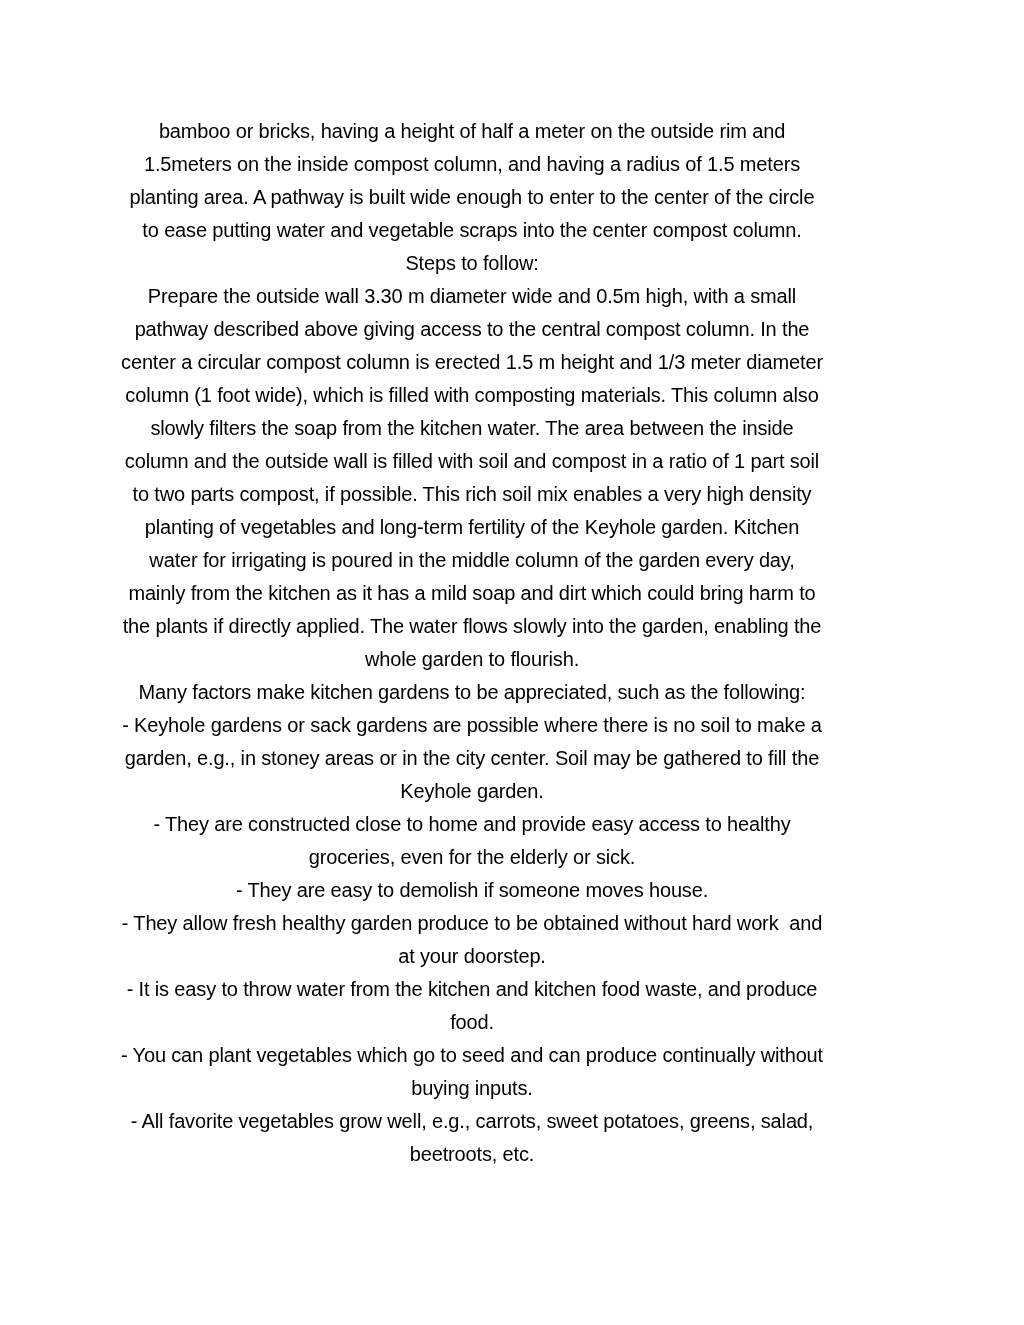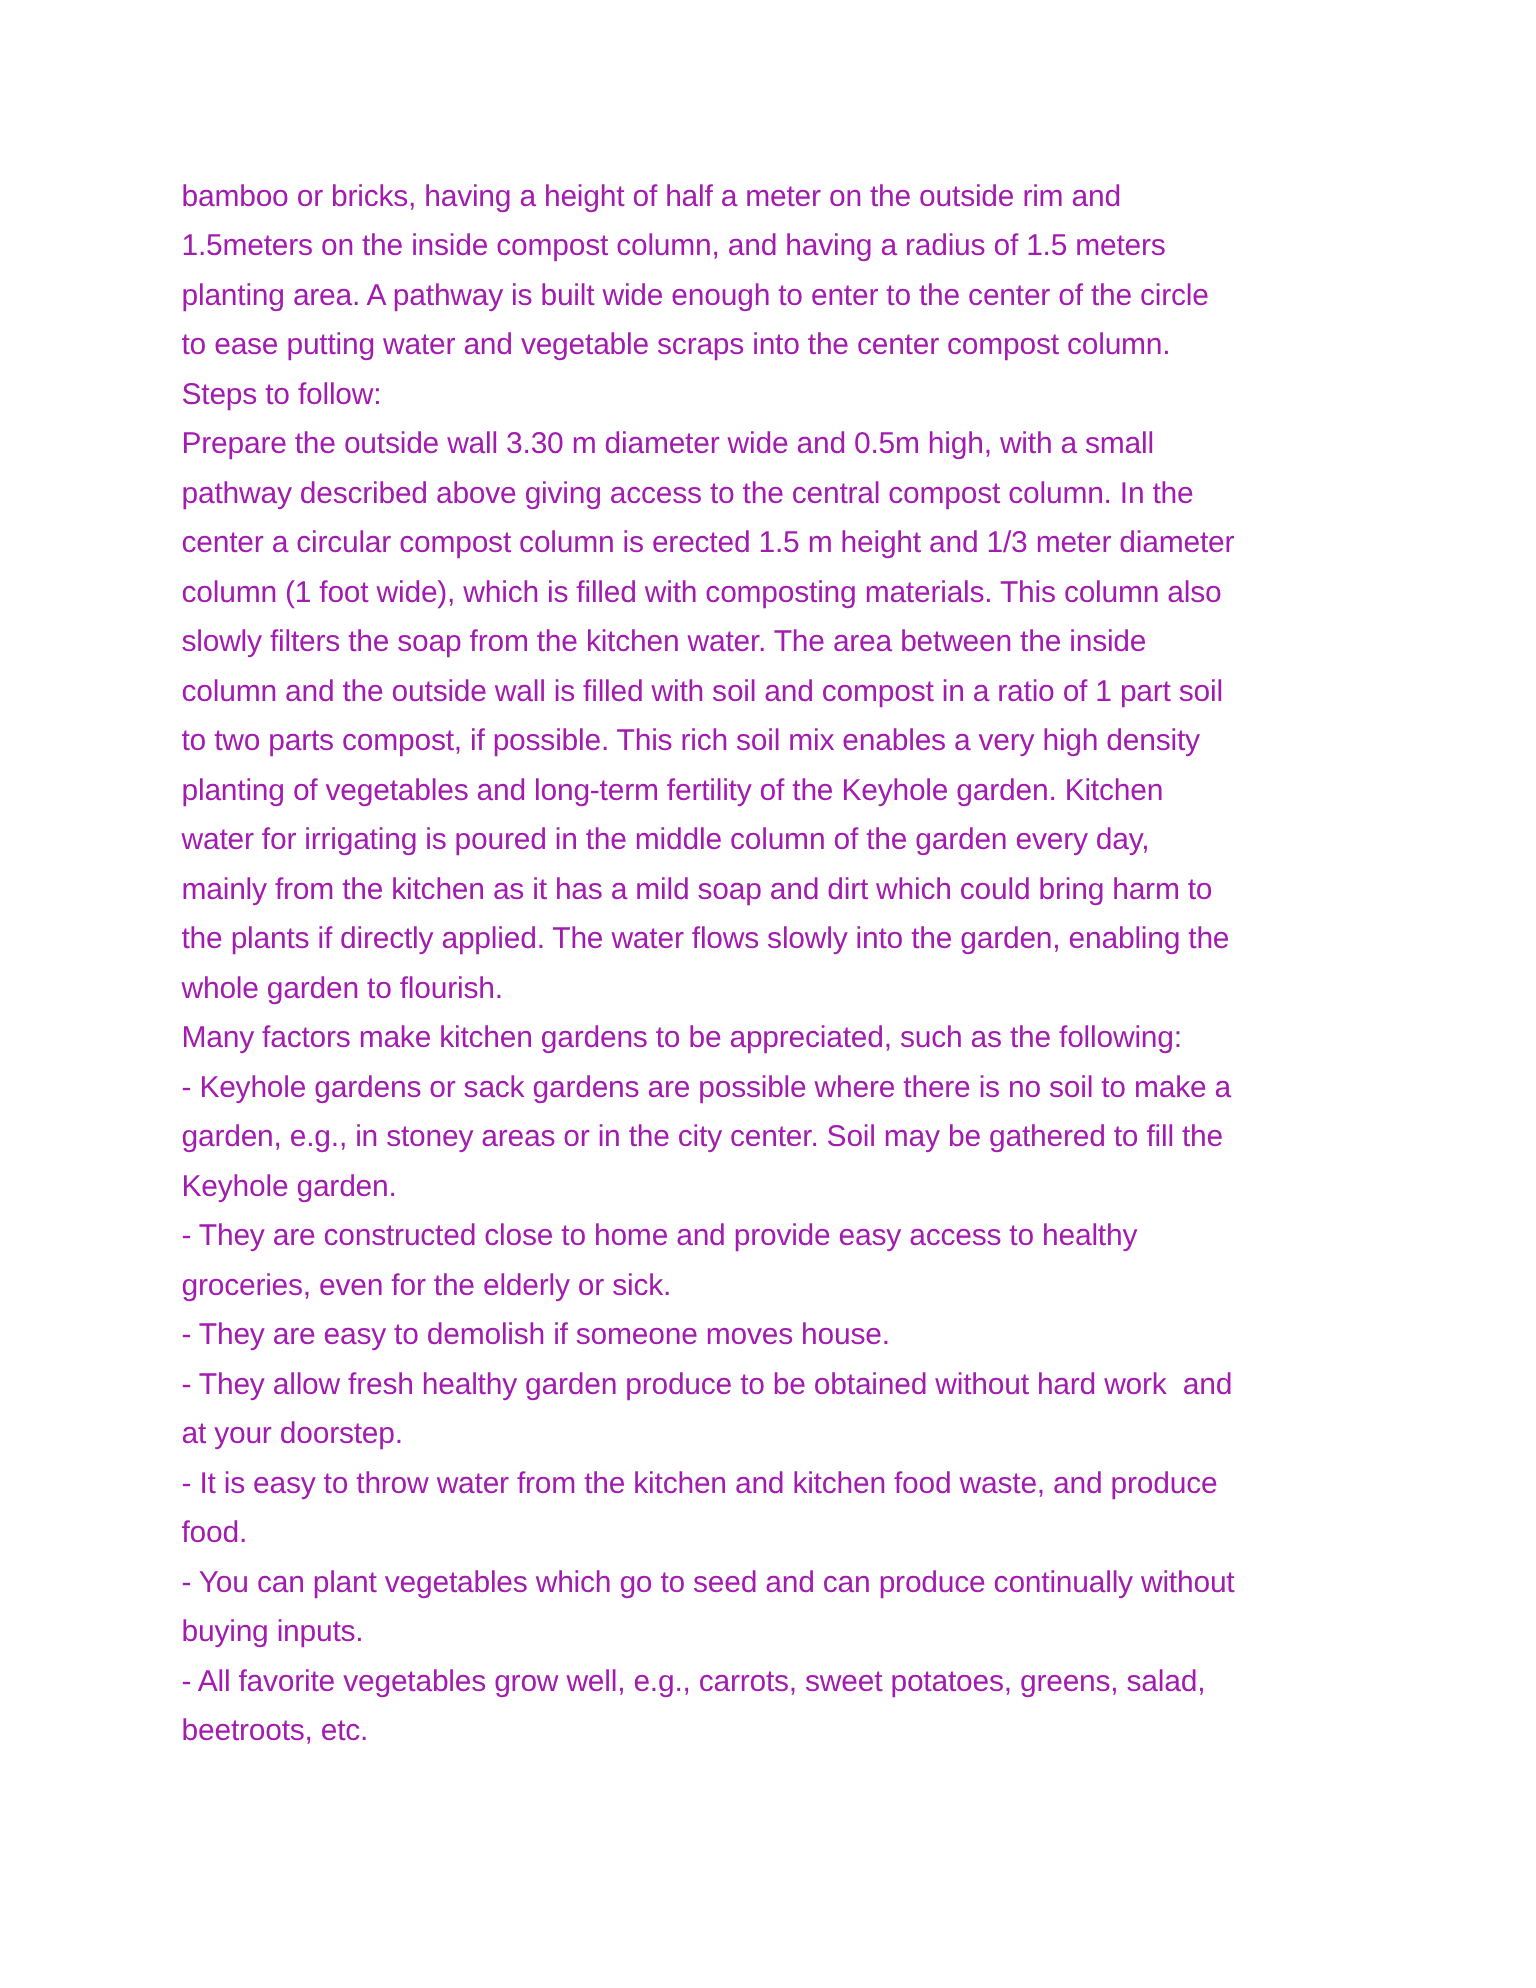--- a/index.html
+++ b/index.html
@@ -14,23 +14,24 @@
     background: #ffffff;
     overflow: hidden;
   }
   .body-text {
     position: absolute;
     left: 121px;
     top: 115px;
     font-family: "Liberation Sans", sans-serif;
     font-size: 20px;
     line-height: 33px;
-    color: #a21caf;
+    color: #000000;
     white-space: pre;
     letter-spacing: -0.15px;
+    text-align: center;
     -webkit-font-smoothing: antialiased;
   }
 </style>
 </head>
 <body>
 
 <div class="page">
   <div class="body-text">bamboo or bricks, having a height of half a meter on the outside rim and
 1.5meters on the inside compost column, and having a radius of 1.5 meters
 planting area. A pathway is built wide enough to enter to the center of the circle

